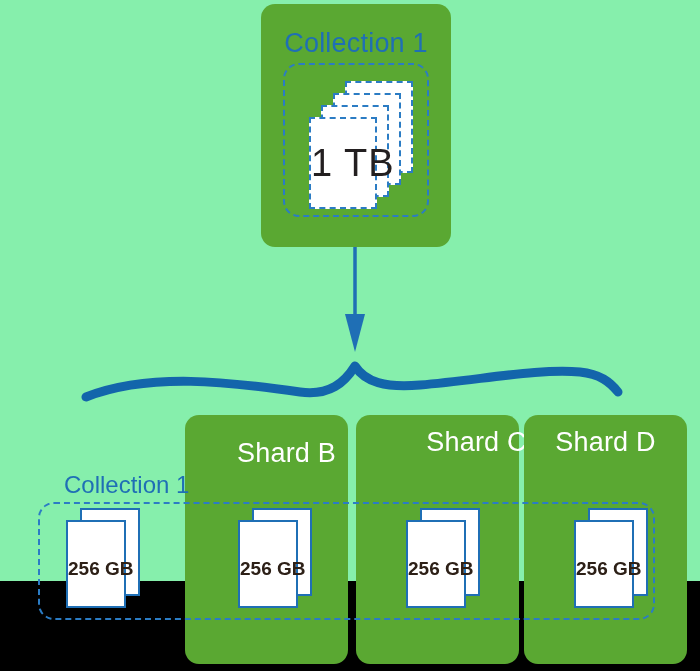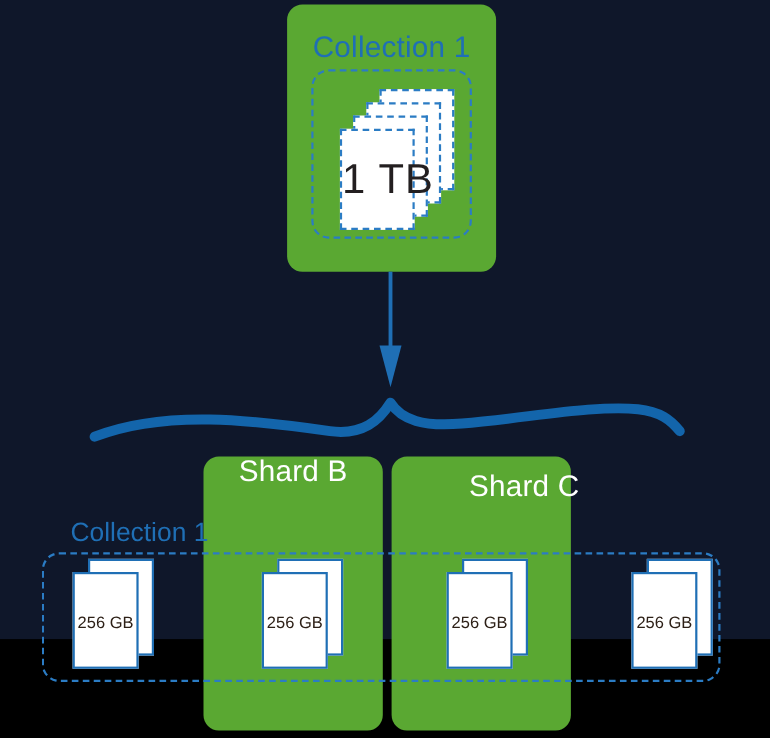--- a/index.html
+++ b/index.html
@@ -1,19 +1,19 @@
 <!DOCTYPE html>
 <html><head>
 <meta charset="utf-8">
 <style>
   html,body{margin:0;padding:0;background:#000;}
   body{width:700px;height:671px;position:relative;overflow:hidden;
        font-family:"Liberation Sans","DejaVu Sans",sans-serif;}
 
-  #stage{position:absolute;left:0;top:0;width:700px;height:581px;background:#0f172a;}
+  #stage{position:absolute;left:0;top:0;width:700px;height:581px;background:#86efac;}
 
   
   .card{position:absolute;background:#5aa832;border-radius:14px;}
 
   
   .card-title{position:absolute;width:100%;text-align:center;
               font-size:27px;line-height:1;letter-spacing:.2px;}
   .title-blue{color:#1f6fb5;}
   .title-white{color:#ffffff;}
 
@@ -23,21 +23,21 @@
 
   
   .doc-stack{position:absolute;}
   .page{position:absolute;background:#ffffff;box-sizing:border-box;}
   .page-dashed{border:2px dashed #2b7cc4;}
   .page-solid{border:2px solid #1f6fb5;}
   .page-label{position:absolute;width:100%;text-align:center;
               color:#231f20;white-space:nowrap;}
 
   .label-1tb{font-size:38px;line-height:1;letter-spacing:1px;}
-  .label-256{font-size:15px;line-height:1;color:#2d2017;}
+  .label-256{font-size:19px;line-height:1;color:#2d2017;font-weight:bold;}
 
   
   #connector{position:absolute;left:0;top:0;width:700px;height:671px;
              pointer-events:none;}
 
   
   .shard-coll-label{position:absolute;color:#1f6fb5;font-size:24px;
                     line-height:1;white-space:nowrap;}
 </style>
 </head>
@@ -70,27 +70,30 @@
 
     <path d="M 86,397 C 150,372 230,382 300,392
              C 330,396 345,382 355,366
              C 365,382 385,388 420,385
              C 480,380 540,368 580,372
              C 600,374 610,382 618,392" fill="none" stroke="#1365ab" stroke-width="9" stroke-linecap="round" stroke-linejoin="round"></path>
   </svg>
 
 
   <div class="card" style="left:185px;top:415px;width:163px;height:249px;">
-    <div class="card-title title-white" style="top:0;">Shard B</div>
+    <div class="card-title title-white" style="top:25px;margin-left:20px;">Shard B</div>
   </div>
 
   <div class="card" style="left:356px;top:415px;width:163px;height:249px;">
     <div class="card-title title-white" style="top:14px;margin-left:39px;">Shard C</div>
   </div>
 
+  <div class="card" style="left:524px;top:415px;width:163px;height:249px;">
+    <div class="card-title title-white" style="top:14px;">Shard D</div>
+  </div>
 
   <div class="dashed-box" style="left:38px;top:502px;width:617px;height:118px;"></div>
 
   <div class="shard-coll-label" style="left:64px;top:473px;">Collection 1</div>
 
   <div class="doc-stack" style="left:60px;top:508px;width:90px;height:104px;">
     <div class="page page-solid" style="left:20px;top:0px;width:60px;height:88px;"></div>
     <div class="page page-solid" style="left:6px;top:12px;width:60px;height:88px;">
       <div class="page-label label-256" style="top:37px;">256 GB</div>
     </div>

